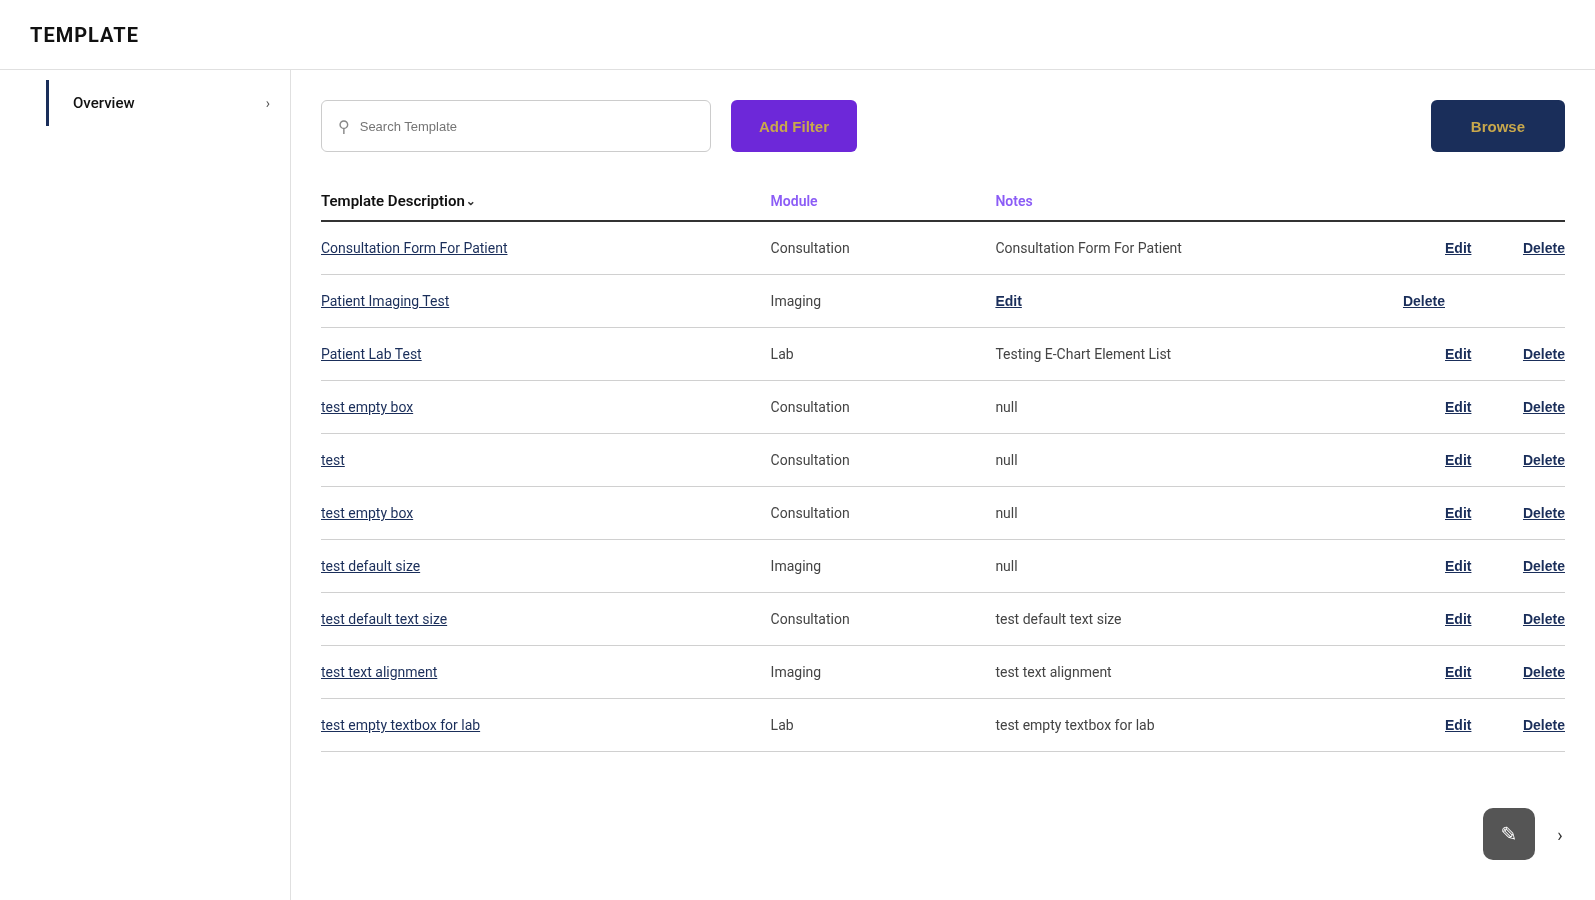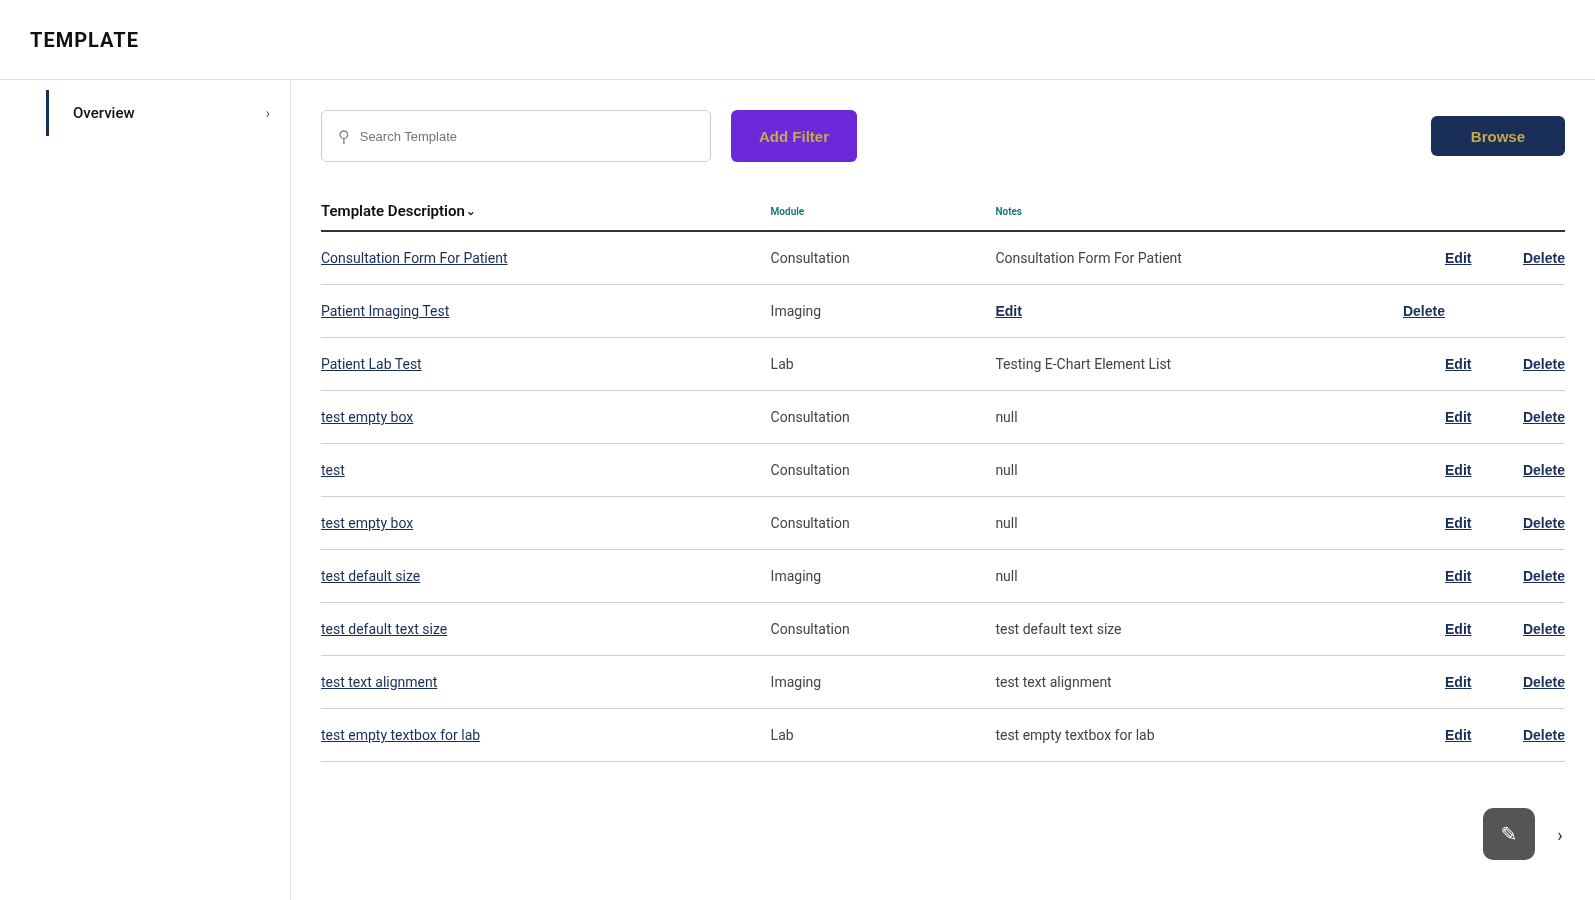--- a/index.html
+++ b/index.html
@@ -8,21 +8,21 @@
       padding: 0;
     }
     body {
       font-family: -apple-system, BlinkMacSystemFont, 'Segoe UI', Roboto, sans-serif;
       background: #fff;
       width: 1595px;
       min-height: 900px;
       color: #333;
     }
     .header {
-      height: 80px;
+      height: 70px;
       display: flex;
       align-items: center;
       padding: 8px 30px;
       border-bottom: 1px solid #e0e0e0;
     }
     .header-title {
       font-size: 20px;
       font-weight: 700;
       letter-spacing: 1px;
       color: #111;
@@ -100,40 +100,40 @@
       font-weight: 600;
       cursor: pointer;
       white-space: nowrap;
     }
     .browse-btn {
       background: #1a2e5a;
       color: #c9a84c;
       border: none;
       border-radius: 6px;
       padding: 0 40px;
-      height: 40px;
+      height: 52px;
       font-size: 15px;
       font-weight: 600;
       cursor: pointer;
       margin-left: auto;
     }
     .table-container {
       width: 100%;
     }
     .table-header {
       display: grid;
       grid-template-columns: 2fr 1fr 2fr 120px;
       padding: 10px 0;
       border-bottom: 2px solid #333;
       align-items: center;
     }
     .col-header {
-      font-size: 10px;
+      font-size: 14px;
       font-weight: 600;
-      color: #0f766e;
+      color: #8b5cf6;
     }
     .col-header.template-desc {
       display: flex;
       align-items: center;
       gap: 1px;
       color: #111;
       font-size: 15px;
     }
     .sort-icon {
       font-size: 12px;

